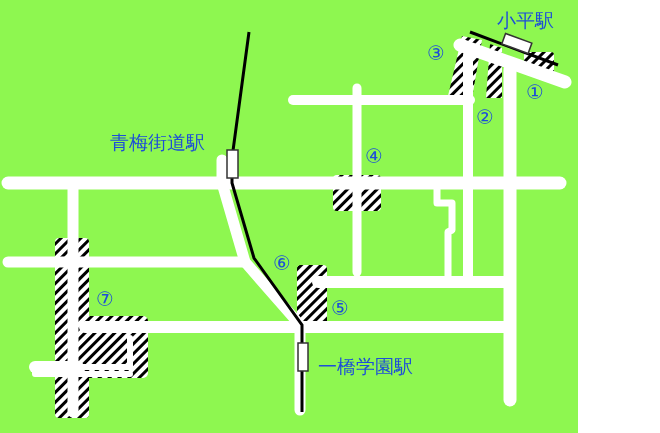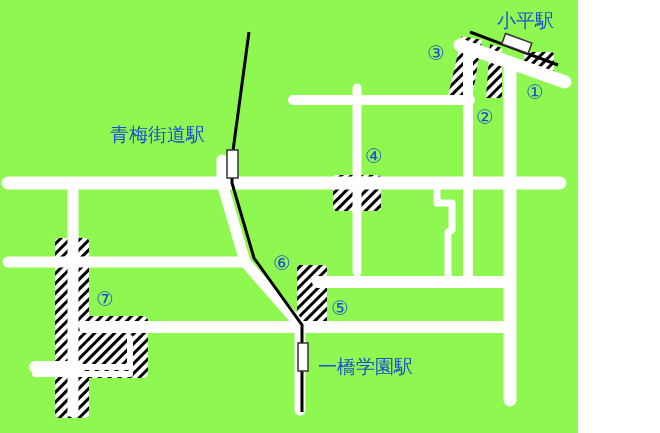--- a/index.html
+++ b/index.html
@@ -74,21 +74,21 @@
   </g>
 
   <g stroke="#333333" stroke-width="1.5" fill="#ffffff">
     <rect x="227" y="150" width="11" height="28"></rect>
     <rect x="298" y="343" width="10" height="28"></rect>
     <rect x="503" y="38" width="28" height="11" transform="rotate(20 517 43)"></rect>
   </g>
 </svg>
 
 <div class="label station-label" style="left:497px; top:11px;">小平駅</div>
-<div class="label station-label" style="left:110px; top:125px;font-family:Liberation Serif, serif;">青梅街道駅</div>
+<div class="label station-label" style="left:110px; top:133px;font-family:Liberation Serif, serif;">青梅街道駅</div>
 <div class="label station-label" style="left:318px; top:357px;">一橋学園駅</div>
 
 <div class="label num-label" style="left:526px; top:82px;">①</div>
 <div class="label num-label" style="left:476px; top:107px;">②</div>
 <div class="label num-label" style="left:427px; top:43px;">③</div>
 <div class="label num-label" style="left:365px; top:146px;">④</div>
 <div class="label num-label" style="left:331px; top:298px;">⑤</div>
 <div class="label num-label" style="left:273px; top:253px;">⑥</div>
 <div class="label num-label" style="left:96px; top:289px;">⑦</div>
 

